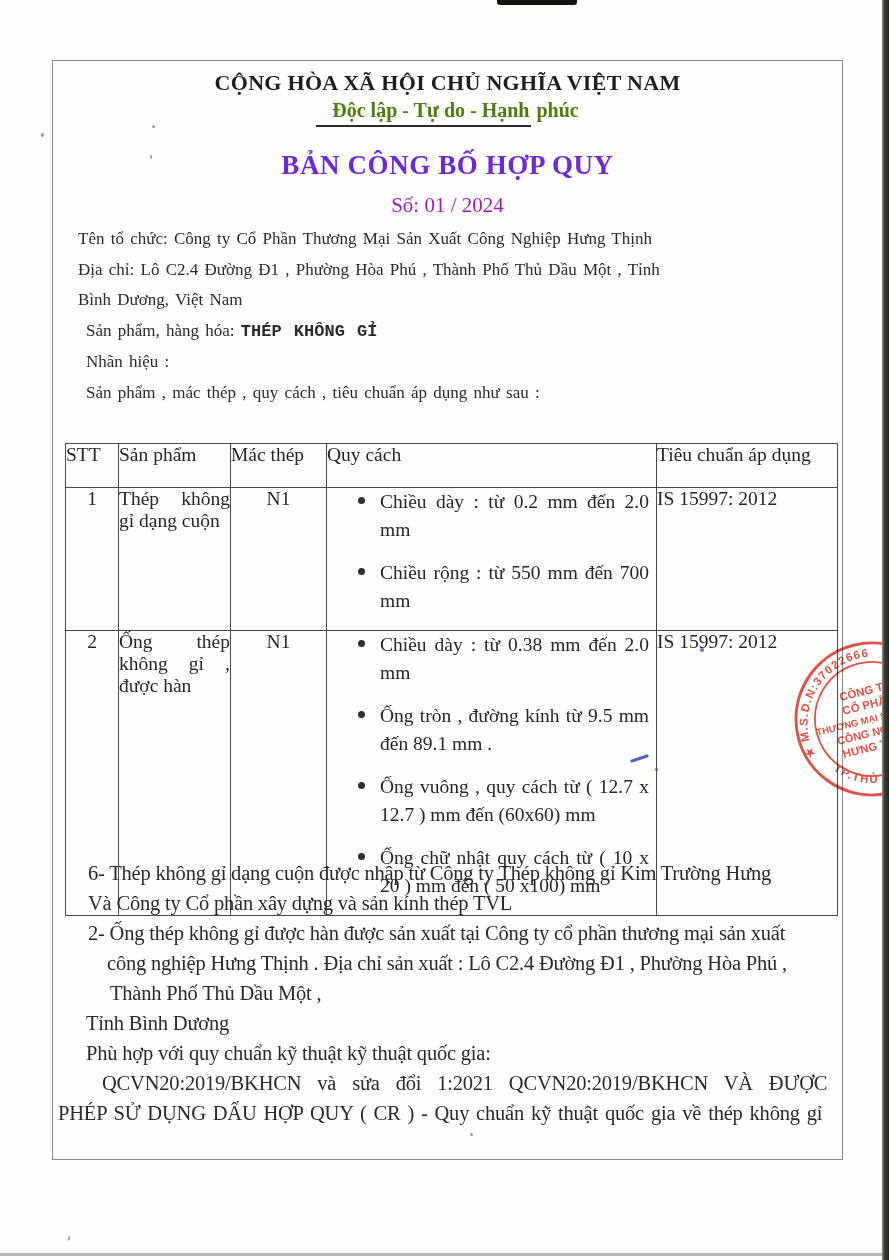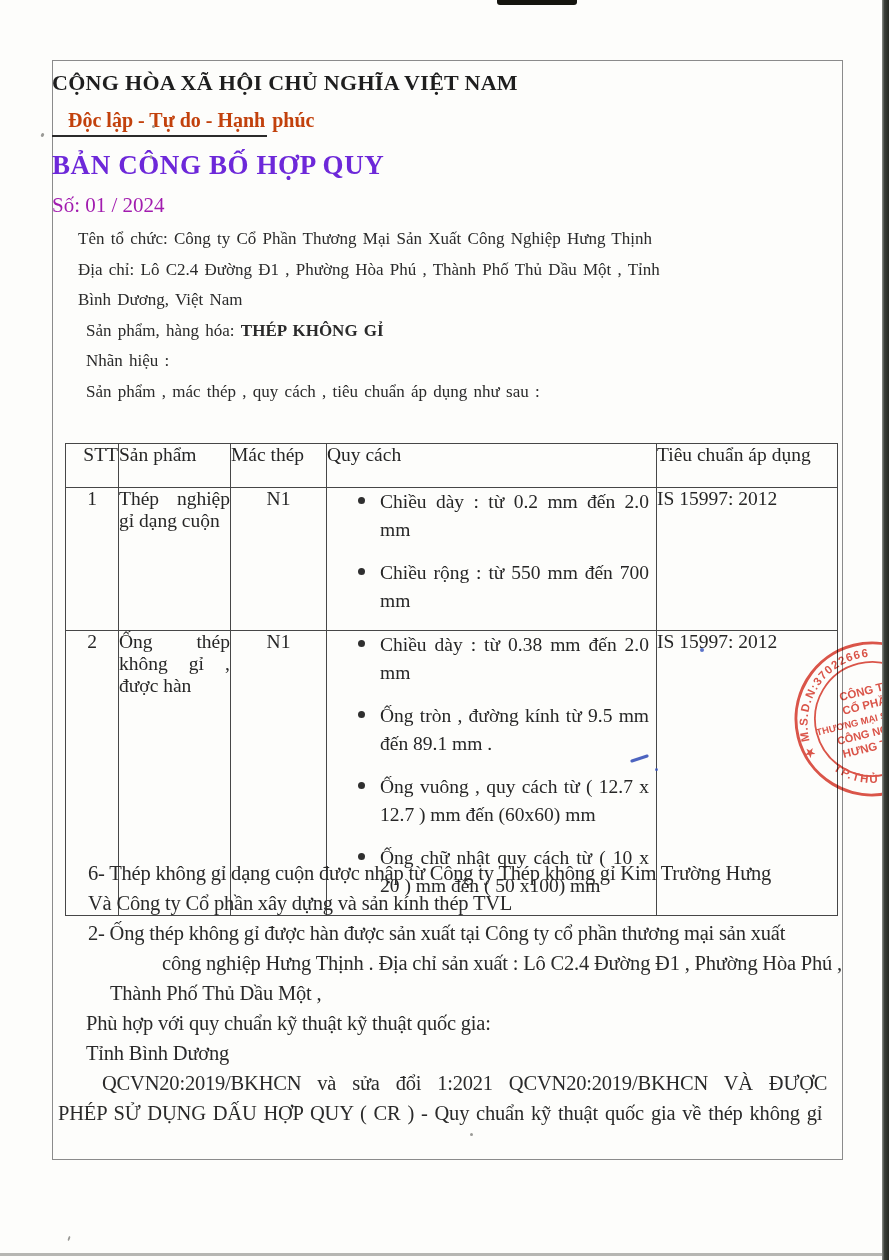--- a/index.html
+++ b/index.html
@@ -7,55 +7,55 @@
     width:889px;height:1260px;position:relative;overflow:hidden;
     background:#fdfdfb;
     font-family:"Liberation Serif","DejaVu Serif",serif;
     color:#2a2a2a;
   }
   .page-border{
     position:absolute;left:52px;top:60px;width:791px;height:1100px;
     border:1.5px solid #8b8b8b;box-sizing:border-box;pointer-events:none;
   }
   
-  .centered{position:absolute;left:52px;width:791px;text-align:left;}
+  .centered{position:absolute;left:52px;width:791px;text-align:center;}
   .nat-title{top:70px;font-size:22px;font-weight:bold;color:#1e1e1e;letter-spacing:.3px;}
-  .motto{top:109px;font-size:20px;font-weight:bold;color:#c2410c;}
+  .motto{top:99px;font-size:20px;font-weight:bold;color:#4d7c0f;}
   .motto-u{border-bottom:2.5px solid #2a2a2a;padding-bottom:4px;padding-left:16px;padding-right:2px;}
   .motto-r{margin-left:5px;}
   .doc-title{top:150px;font-size:27px;font-weight:bold;color:#6d28d9;letter-spacing:.6px;}
   .doc-no{top:193px;font-size:21px;color:#a21caf;}
   
   .intro{position:absolute;left:78px;top:224px;width:762px;font-size:17px;line-height:30.6px;word-spacing:2px;}
   .intro .ind{padding-left:8px;}
-  .bold{font-weight:bold;}
+  .bold{font-weight:bold;font-family:Liberation Mono, monospace;}
   
   table.spec{
     position:absolute;left:65px;top:443px;width:772px;
     border-collapse:collapse;table-layout:fixed;font-size:19.5px;color:#262626;
   }
   table.spec td,table.spec th{
     border:1.6px solid #474747;box-sizing:border-box;
     vertical-align:top;font-weight:normal;padding:0;
   }
   th.h{height:44px;vertical-align:middle;text-align:left;padding-left:13px;}
-  th.h.c{text-align:right;padding-left:0;}
+  th.h.c{text-align:left;padding-left:0;}
   td.c{text-align:center;padding-top:12px;}
   td.prod{padding:11px 7px 0 9px;text-align:justify;}
   td.std{padding:12px 6px 0 11px;}
   td.specs{padding:10px 4px 0 0;}
   tr.r1 td{height:94px;}
   tr.r2 td{height:234px;}
   .spec-item{display:flex;padding-left:31px;margin-bottom:15px;}
   .bullet{width:7px;height:7px;border-radius:50%;background:#2f2f2f;margin-top:9px;margin-right:15px;flex:none;}
   .spec-text{flex:1;text-align:justify;padding-right:7px;line-height:28px;}
   
   .notes{position:absolute;left:58px;top:858px;width:784px;font-size:20.5px;line-height:30px;letter-spacing:-.2px;}
   .n-m30{padding-left:30px;}
-  .n-m49{padding-left:49px;text-align:right;}
+  .n-m49{padding-left:49px;}
   .n-m52{padding-left:52px;}
   .n-m28{padding-left:28px;}
   .n-qcvn{padding-left:44px;word-spacing:11px;}
   .n-phep{padding-left:0;word-spacing:2px;}
   
   .stamp{
     position:absolute;left:787px;top:634px;width:170px;height:170px;
     transform:rotate(-14deg);mix-blend-mode:multiply;opacity:.92;z-index:5;
   }
   .stamp svg{display:block;}
@@ -114,21 +114,21 @@
   <tbody>
       <tr>
     <th class="h c">STT</th>
     <th class="h">Sản phẩm</th>
     <th class="h">Mác thép</th>
     <th class="h">Quy cách</th>
     <th class="h">Tiêu chuẩn áp dụng</th>
   </tr>
   <tr class="r1">
     <td class="c">1</td>
-    <td class="prod">Thép nghiệp gỉ dạng cuộn</td>
+    <td class="prod">Thép không gỉ dạng cuộn</td>
     <td class="c">N1</td>
     <td class="specs">
       <div class="spec-item">
             <span class="bullet"></span>
             <span class="spec-text">Chiều dày : từ 0.2 mm đến 2.0 mm</span>
           </div>
       <div class="spec-item">
             <span class="bullet"></span>
             <span class="spec-text">Chiều rộng : từ 550 mm đến 700 mm</span>
           </div>
@@ -161,22 +161,22 @@
   </tr>
 </tbody>
   </table>
 
 <div class="notes">
   <div class="n-m30">6- Thép không gỉ dạng cuộn được nhập từ Công ty Thép không gỉ Kim Trường Hưng</div>
   <div class="n-m30">Và Công ty Cổ phần xây dựng và sản kính thép TVL</div>
   <div class="n-m30">2- Ống thép không gỉ được hàn được sản xuất tại Công ty cổ phần thương mại sản xuất</div>
   <div class="n-m49">công nghiệp Hưng Thịnh . Địa chỉ sản xuất : Lô C2.4 Đường Đ1 , Phường Hòa Phú ,</div>
   <div class="n-m52">Thành Phố Thủ Dầu Một ,</div>
+  <div class="n-m28">Tỉnh Bình Dương</div>
   <div class="n-m28">Phù hợp với quy chuẩn kỹ thuật kỹ thuật quốc gia:</div>
-  <div class="n-m28">Tỉnh Bình Dương</div>
   <div class="n-qcvn">QCVN20:2019/BKHCN và sửa đổi 1:2021 QCVN20:2019/BKHCN VÀ ĐƯỢC</div>
   <div class="n-phep">PHÉP SỬ DỤNG DẤU HỢP QUY ( CR ) - Quy chuẩn kỹ thuật quốc gia về thép không gỉ</div>
 </div>
 
 <div class="stamp">
   <svg width="170" height="170" viewBox="0 0 170 170">
     <circle cx="85" cy="85" r="76" fill="none" stroke="#d9463a" stroke-width="3"></circle>
     <circle cx="85" cy="85" r="57" fill="none" stroke="#d9463a" stroke-width="1.8"></circle>
     <defs>
       <path id="arcTop" d="M 22.0 109.0 A 67 67 0 1 1 151.0 71.4" fill="none"></path>

